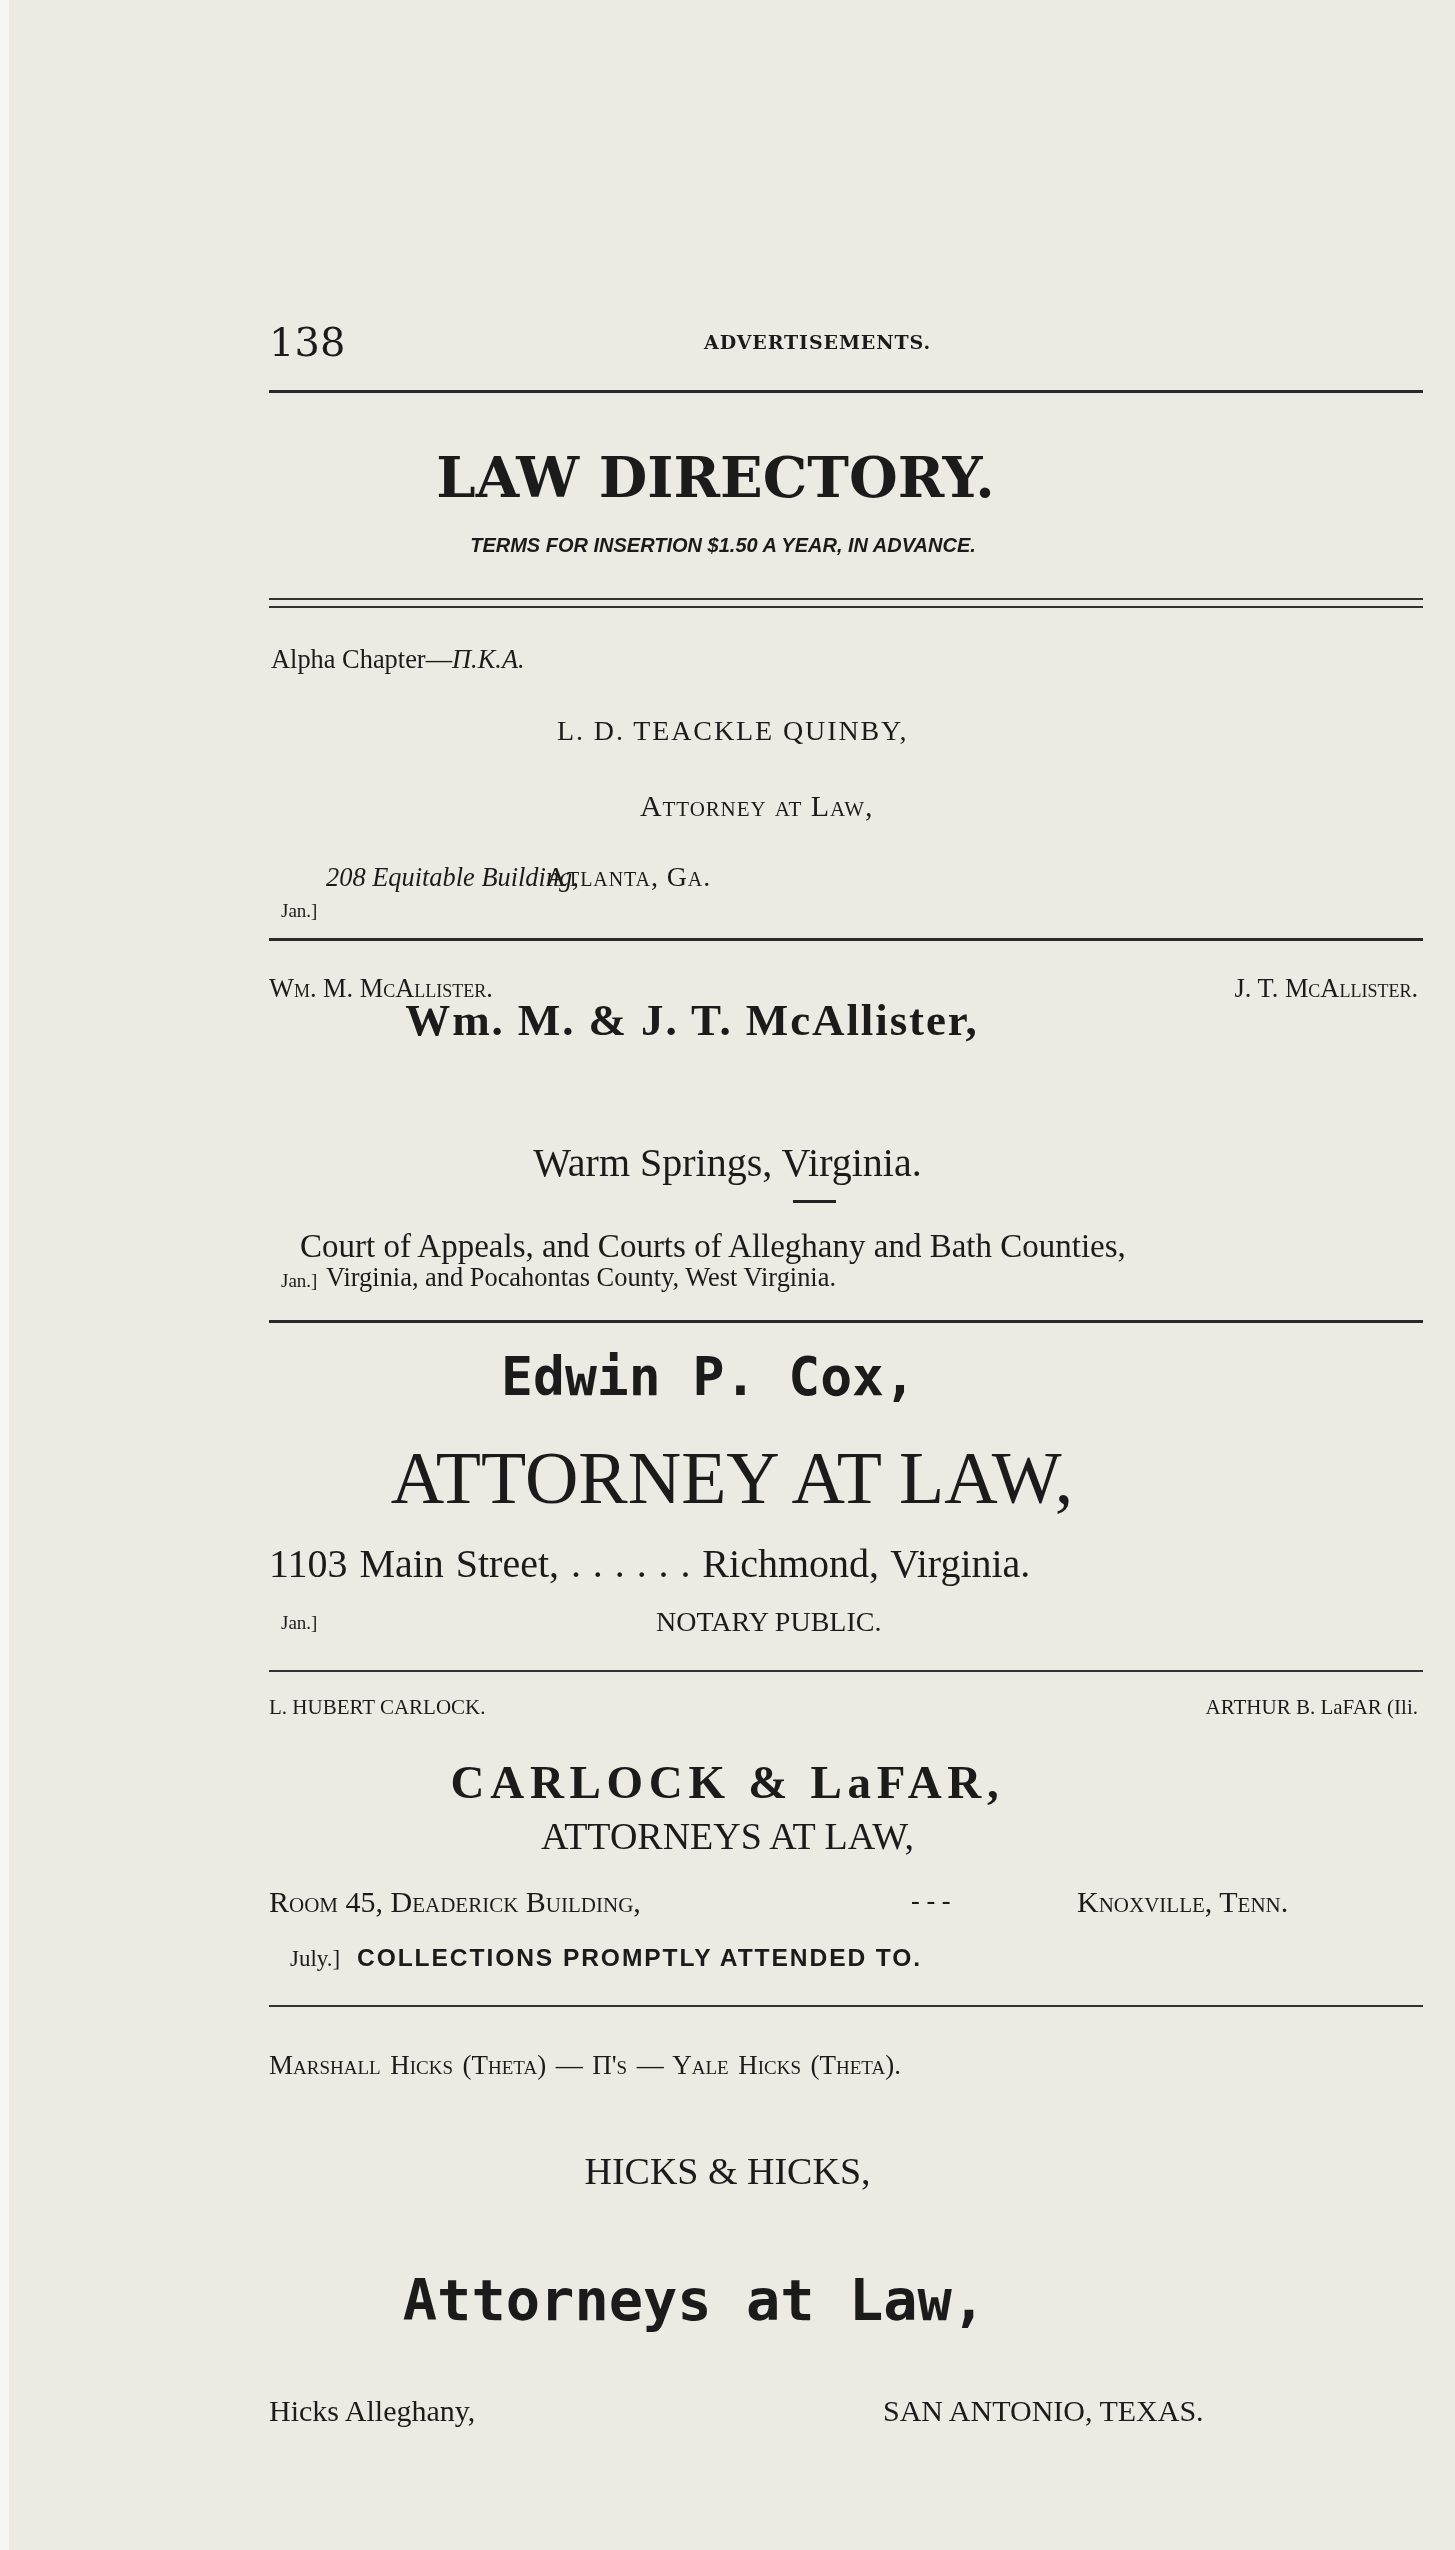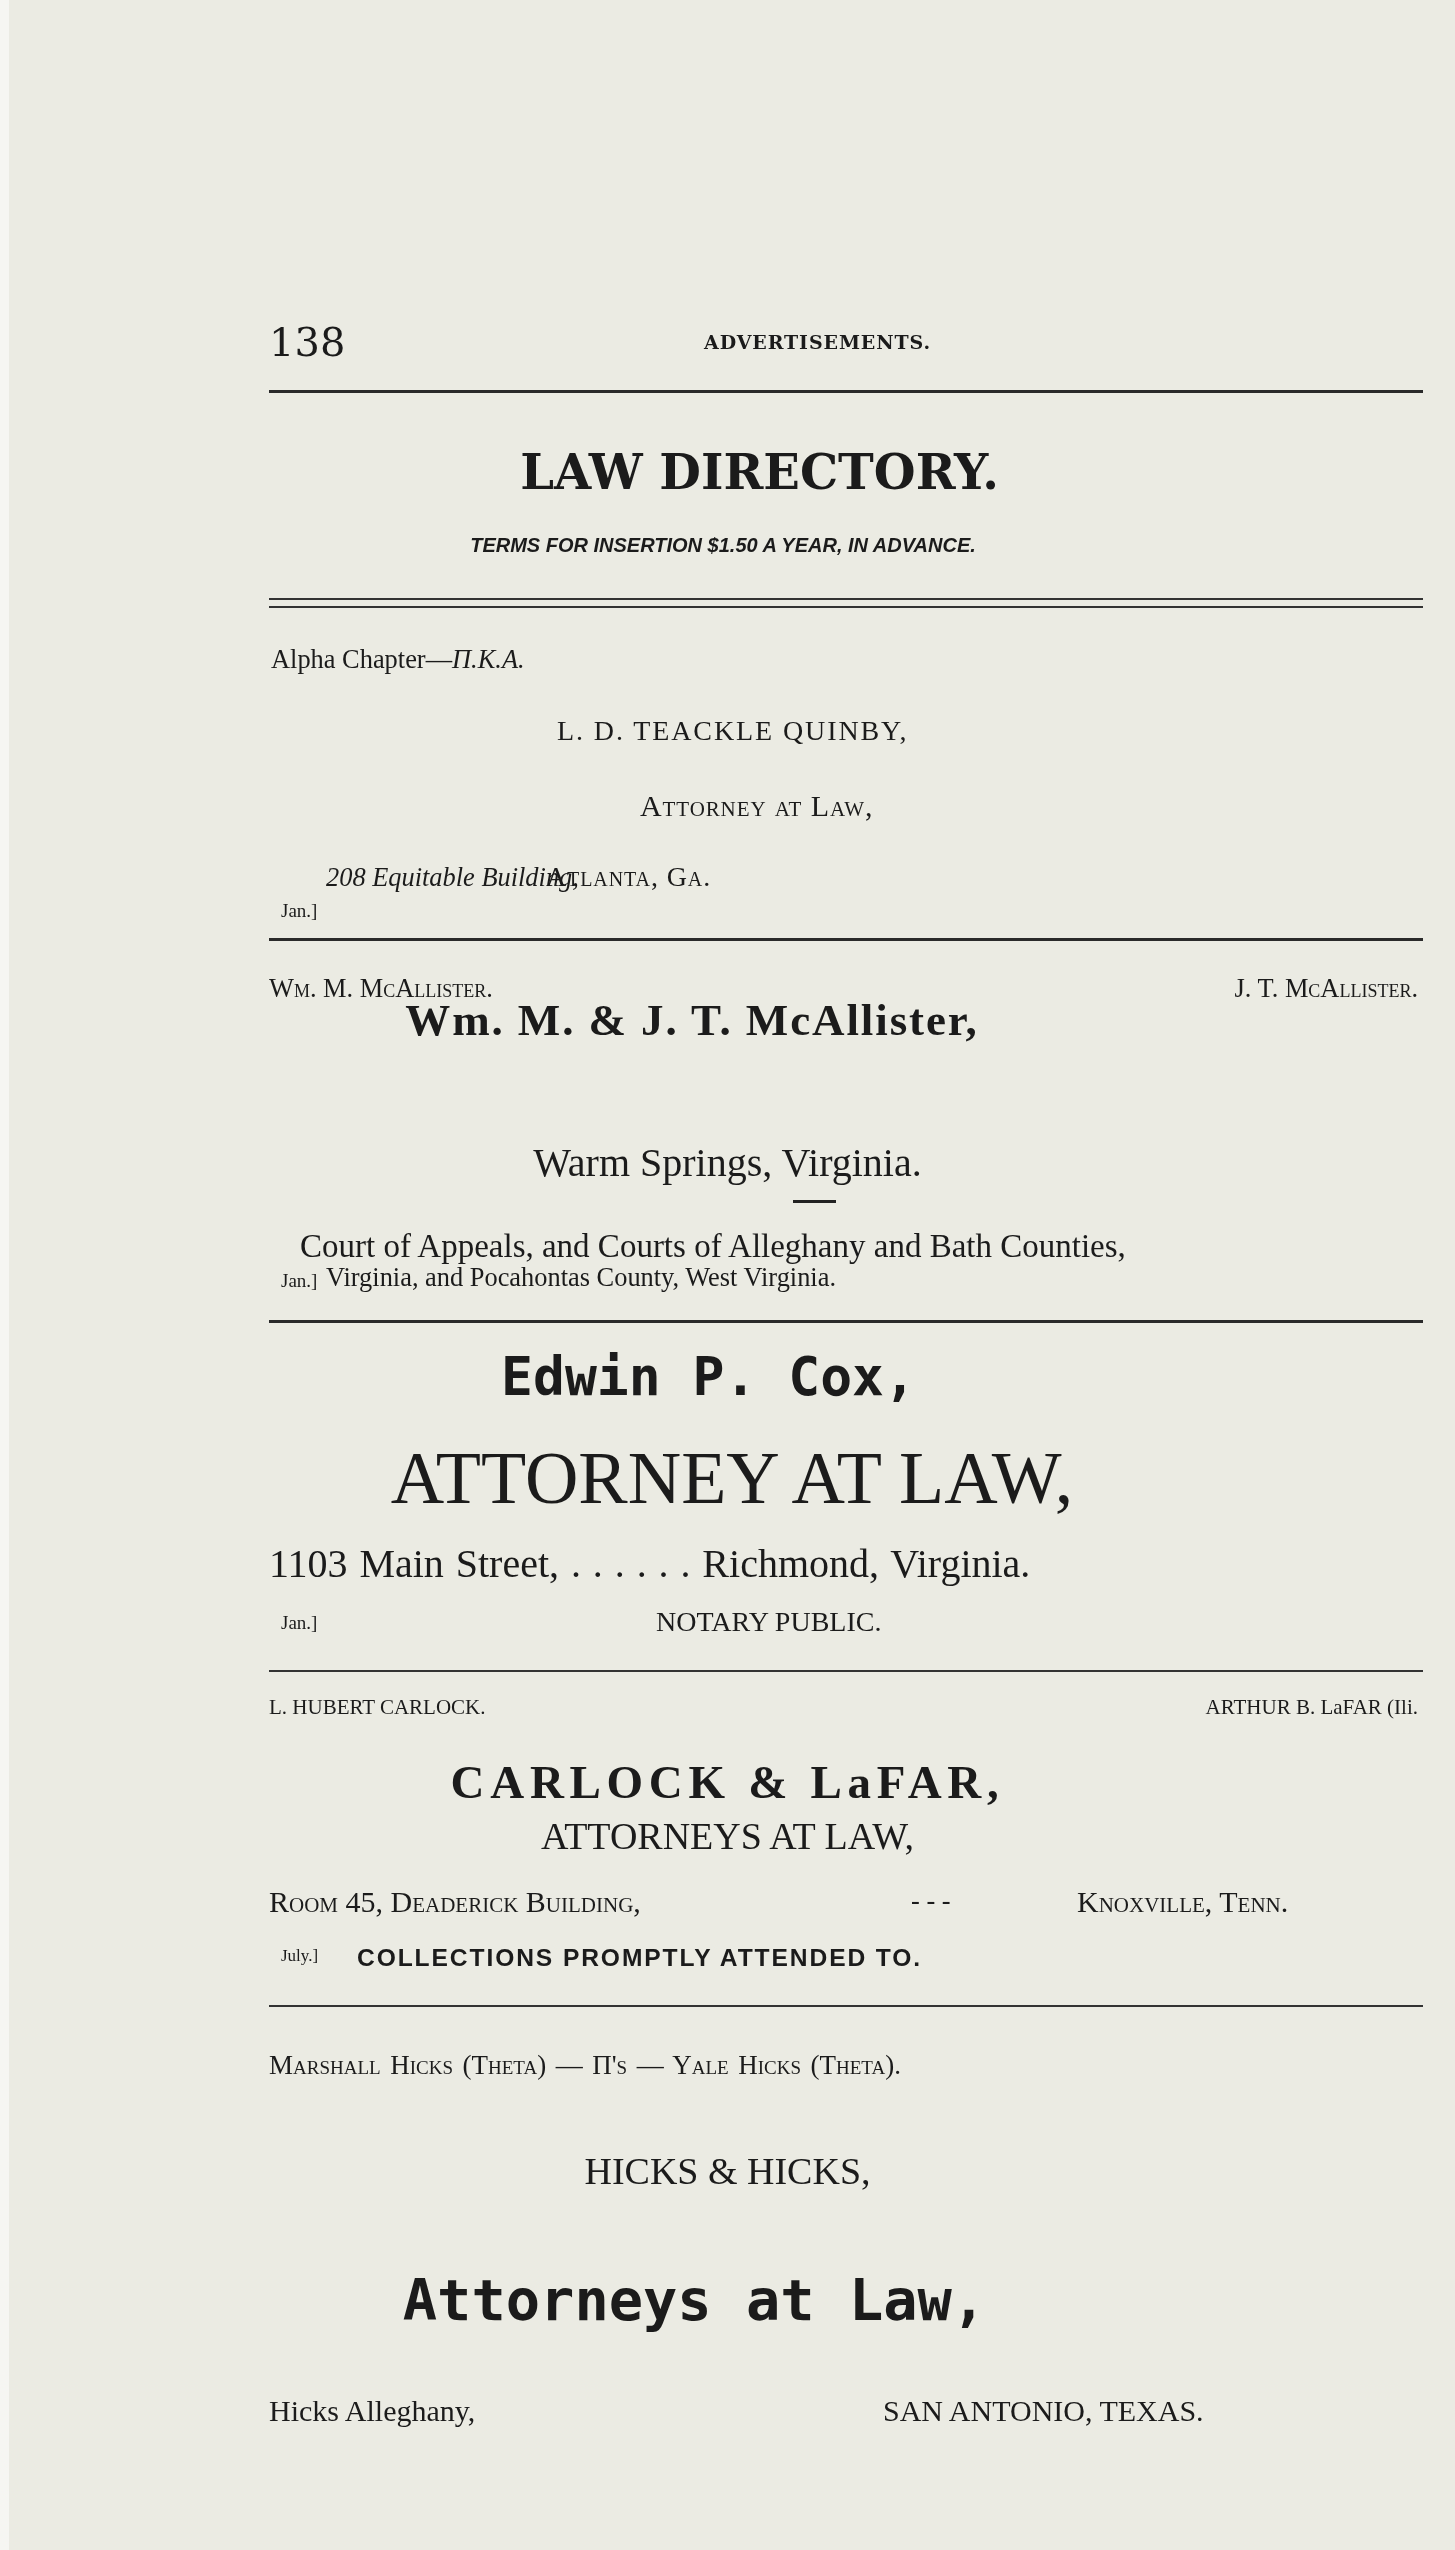--- a/index.html
+++ b/index.html
@@ -22,21 +22,21 @@
 </style>
 </head>
 <body>
 
 <div class="edge"></div>
 
 <div class="abs clar" style="left:269px; top:319px; font-size:40px; font-weight:normal;">138</div>
 <div class="abs clar" style="left:704px; top:331px; font-size:19px; letter-spacing:0.9px;">ADVERTISEMENTS.</div>
 <div class="rule" style="top:390px;"></div>
 
-<div class="abs center clar" style="top:444px; font-size:48px; padding-left:231px; box-sizing:border-box; width:1200px;margin-left:44px;">LAW DIRECTORY.</div>
+<div class="abs center clar" style="top:444px; font-size:56px; padding-left:231px; box-sizing:border-box; width:1200px;">LAW DIRECTORY.</div>
 <div class="abs center sans" style="top:534px; font-size:20px; font-weight:bold; font-style:italic; padding-left:246px; box-sizing:border-box; width:1200px;">TERMS FOR INSERTION $1.50 A YEAR, IN ADVANCE.</div>
 <div class="rule thin" style="top:598px;"></div>
 <div class="rule thin" style="top:606px;"></div>
 
 <div class="abs serif" style="left:271px; top:644px; font-size:26.4px;"><span>Alpha Chapter—</span><i>Π.Κ.Α.</i></div>
 <div class="abs serif" style="left:557px; top:715px; font-size:28px; letter-spacing:1.9px;">L. D. TEACKLE QUINBY,</div>
 <div class="abs serif sc" style="left:640px; top:789px; font-size:30px; letter-spacing:0.9px;">Attorney at Law,</div>
 <div class="abs serif" style="left:326px; top:862px; font-size:26.4px; font-style:italic;">208 Equitable Building,</div>
 <div class="abs serif sc" style="left:546px; top:861px; font-size:28px; letter-spacing:0.9px; left:546px;">Atlanta, Ga.</div>
 <div class="abs serif" style="left:281px; top:900px; font-size:19px;">Jan.]</div>
@@ -59,21 +59,21 @@
 <div class="abs serif" style="left:656px; top:1606px; font-size:28px;">NOTARY PUBLIC.</div>
 <div class="rule thin" style="top:1670px;"></div>
 
 <div class="abs serif" style="left:269px; top:1695px; font-size:21px;">L. HUBERT CARLOCK.</div>
 <div class="abs serif" style="right:38px; top:1695px; font-size:21px;">ARTHUR B. LaFAR (Ili.</div>
 <div class="abs center serif" style="top:1755px; font-size:47px; font-weight:bold; letter-spacing:5.7px; padding-left:142px; box-sizing:border-box; width:1313px;">CARLOCK &amp; LaFAR,</div>
 <div class="abs center serif" style="top:1814px; font-size:38px; padding-left:142px; box-sizing:border-box; width:1313px;">ATTORNEYS AT LAW,</div>
 <div class="abs serif sc" style="left:269px; top:1885px; font-size:30px;">Room 45, Deaderick Building,</div>
 <div class="abs serif" style="left:911px; top:1885px; font-size:26.4px;">-   -   -</div>
 <div class="abs serif sc" style="left:1077px; top:1885px; font-size:30px;">Knoxville, Tenn.</div>
-<div class="abs serif" style="left:281px; top:1946px; font-size:17px;">July.]</div>
+<div class="abs serif" style="left:290px; top:1946px; font-size:23px;">July.]</div>
 <div class="abs sans" style="left:357px; top:1944px; font-size:24.6px; font-weight:bold; letter-spacing:1.9px;">COLLECTIONS PROMPTLY ATTENDED TO.</div>
 <div class="rule thin" style="top:2005px;"></div>
 
 <div class="abs serif sc" style="left:269px; top:2050px; font-size:27px; word-spacing:2.8px;">Marshall Hicks (Theta)  —  Π's  —  Yale Hicks (Theta).</div>
 <div class="abs center serif" style="top:2149px; font-size:38px; padding-left:142px; box-sizing:border-box; width:1313px;">HICKS &amp; HICKS,</div>
 <div class="abs center mono" style="top:2267px; font-size:57px; padding-left:123px; box-sizing:border-box; width:1266px;">Attorneys at Law,</div>
 <div class="abs serif" style="left:269px; top:2394px; font-size:30px;">Hicks Alleghany,</div>
 <div class="abs serif" style="left:883px; top:2394px; font-size:30px;">SAN ANTONIO, TEXAS.</div>
 
 

